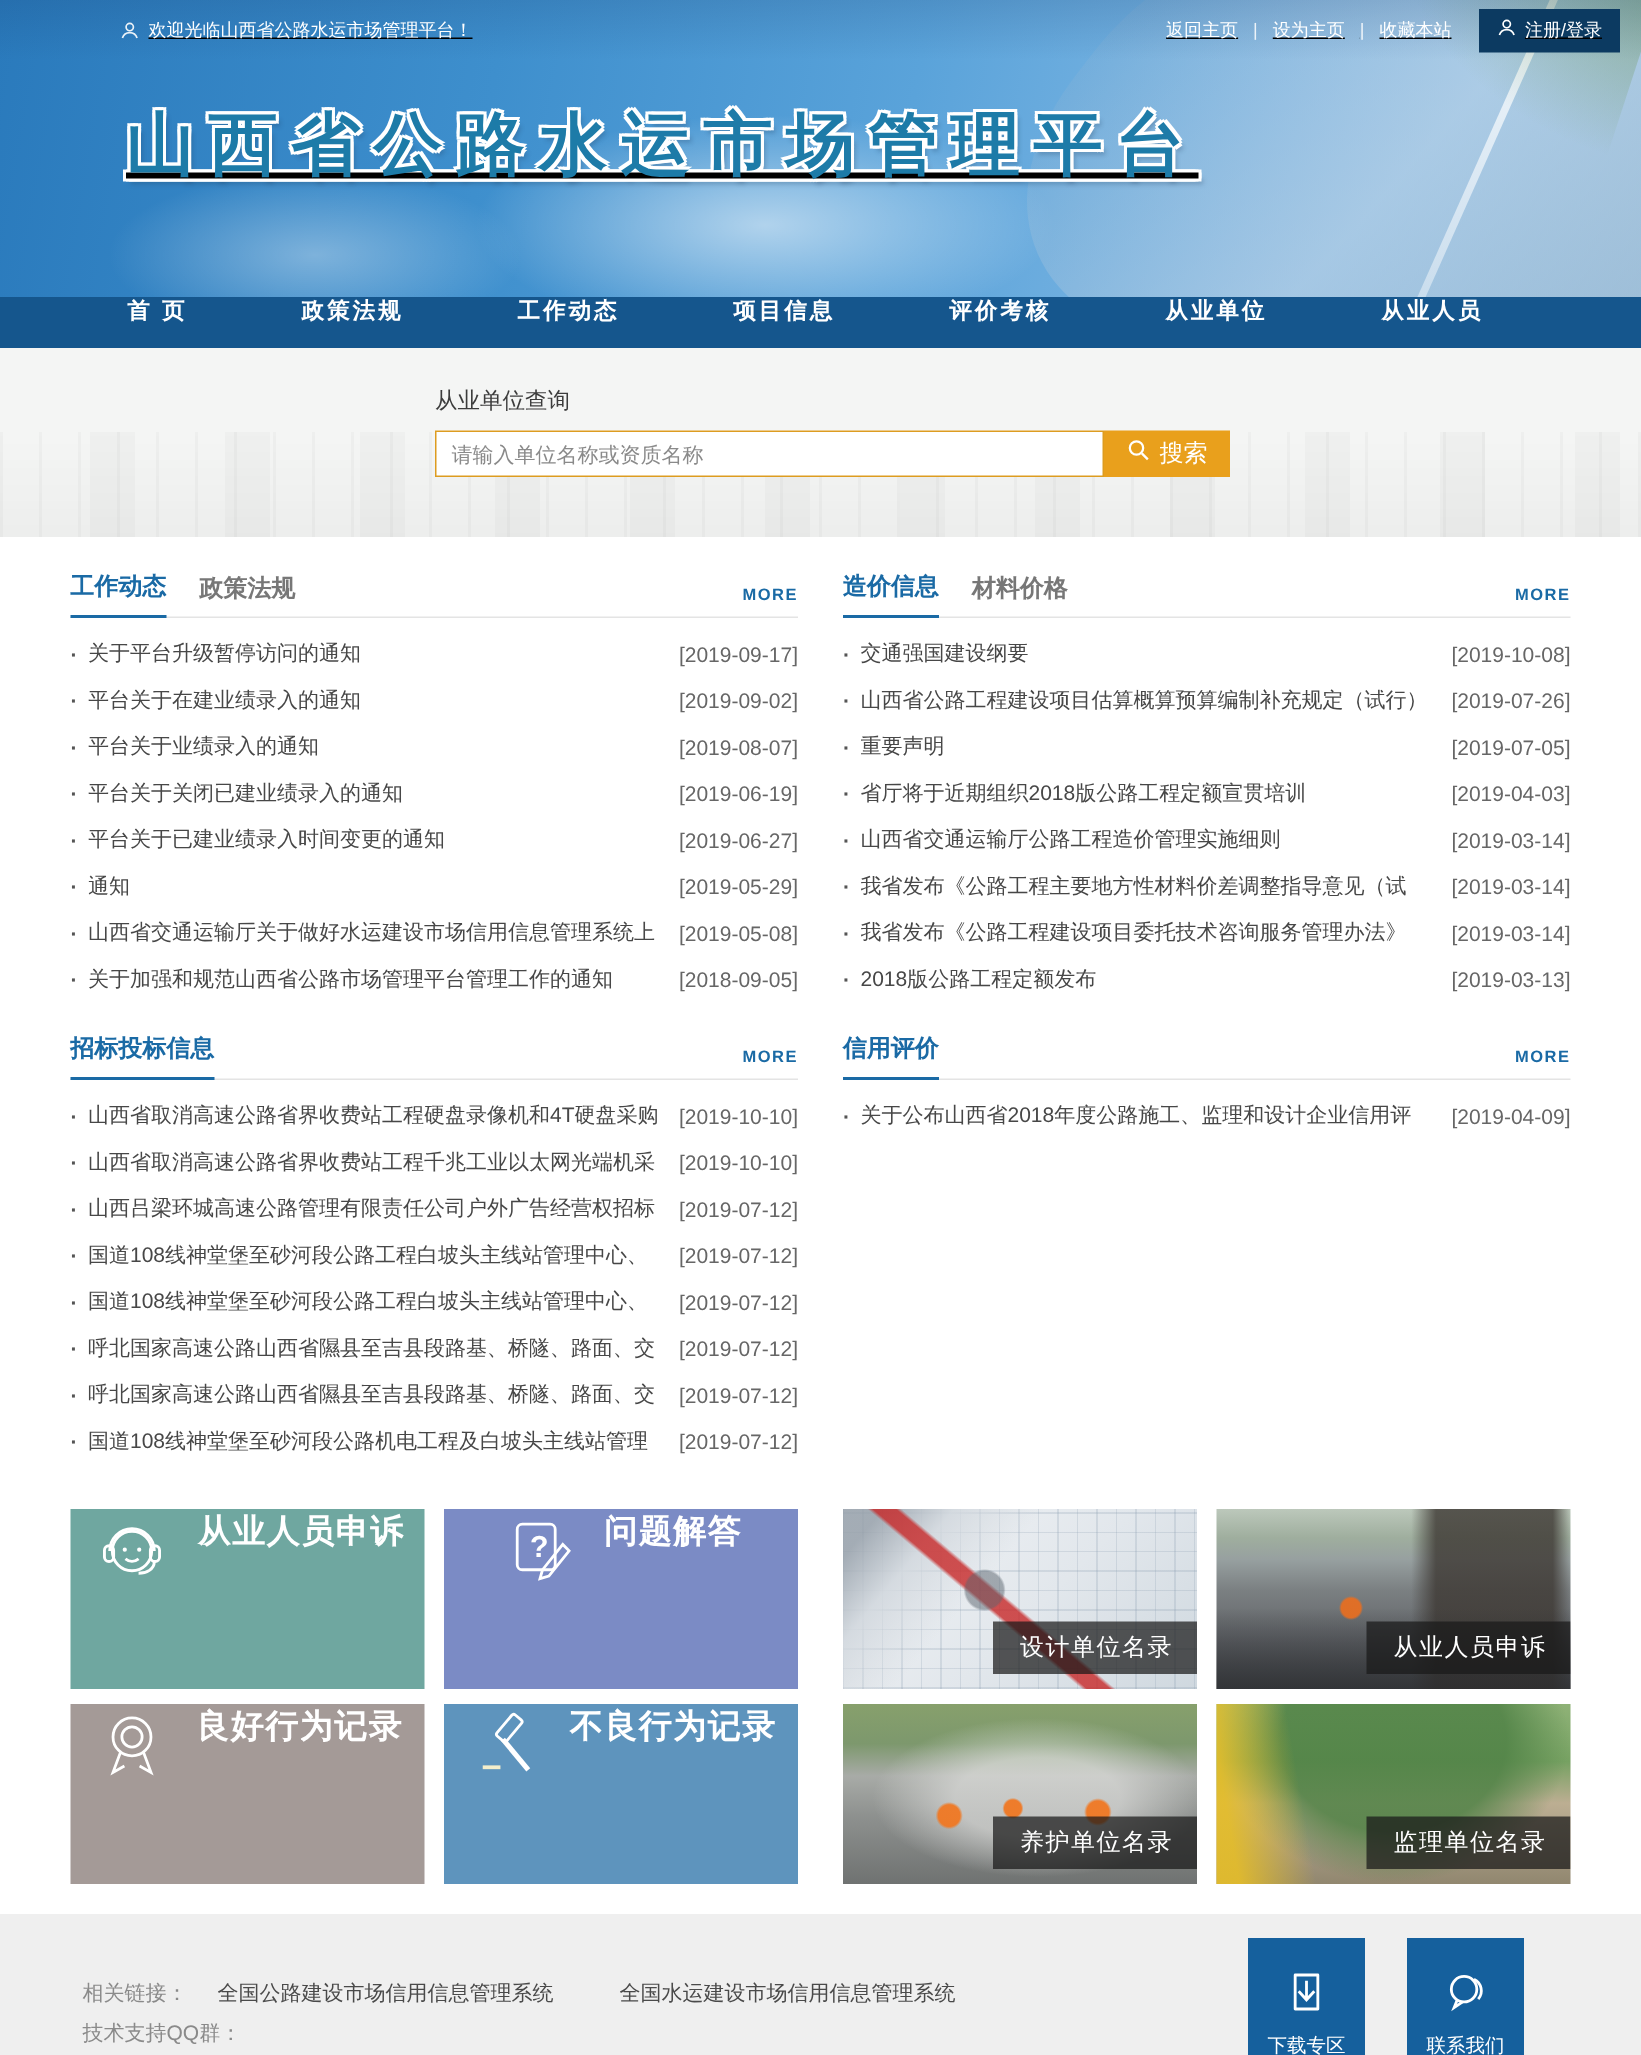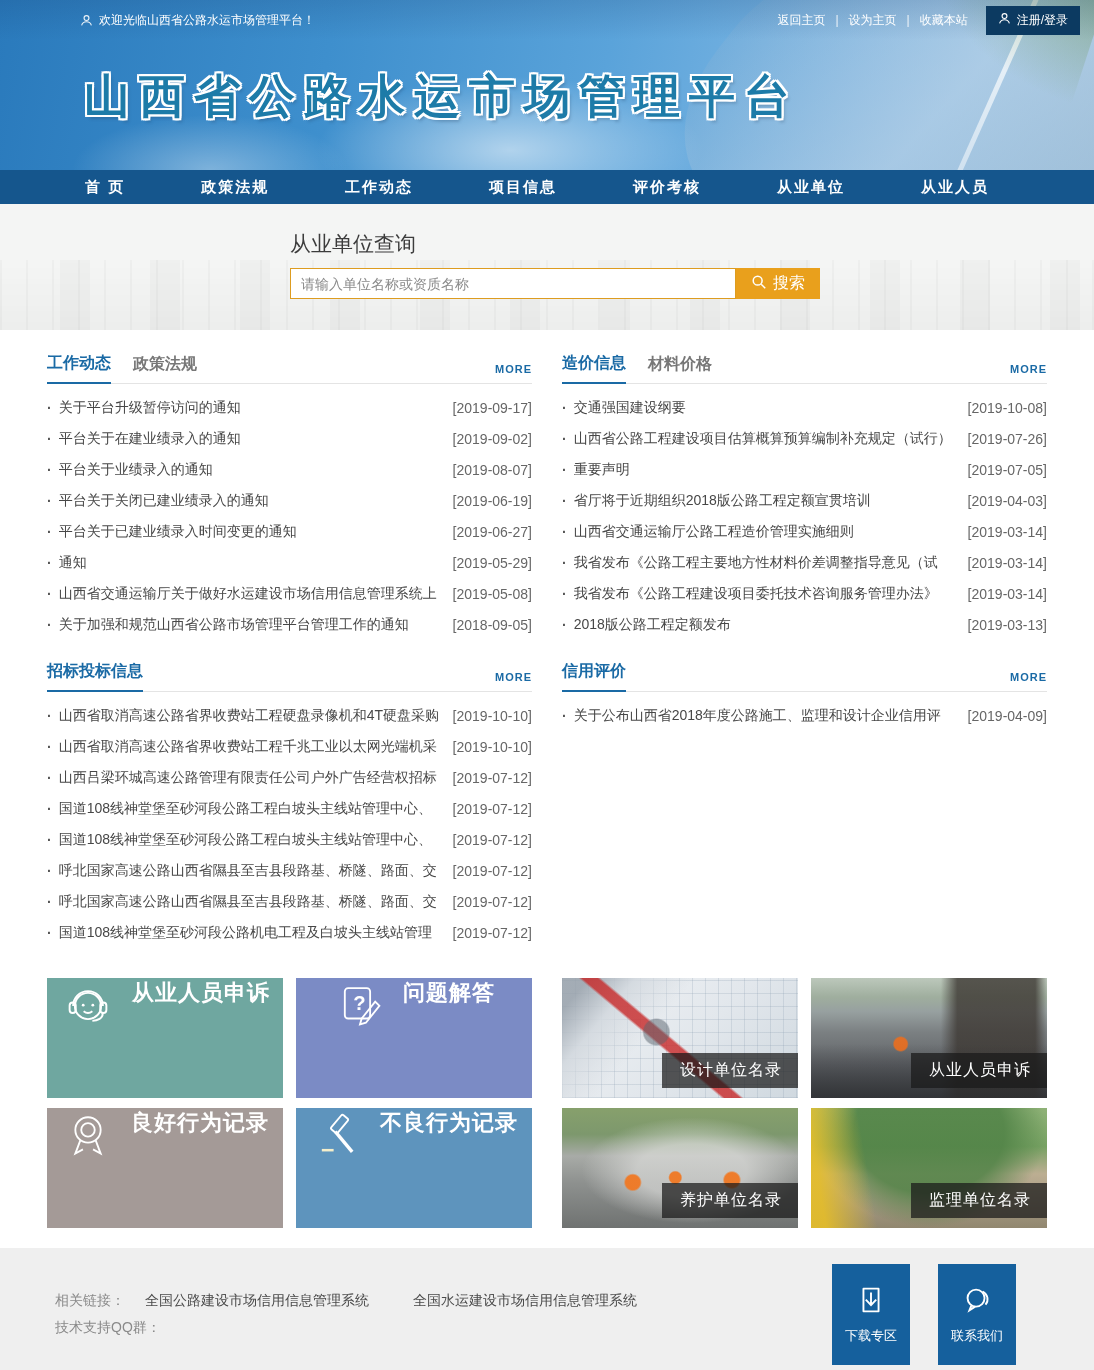--- a/index.html
+++ b/index.html
@@ -1,22 +1,22 @@
 <!DOCTYPE html>
 <html><head>
 <meta charset="utf-8">
 <style>
   * { margin:0; padding:0; box-sizing:border-box; }
   html,body { width:1094px; background:#fff; font-family:"Liberation Sans","DejaVu Sans",sans-serif; }
   body { height:1370px; overflow:hidden; }
   a { text-decoration:none; color:inherit; cursor:pointer; }
 
   
-  .hero { position:relative; height:170px; overflow:hidden;
-    background:linear-gradient(100deg,#2a7abc 0%,#3e8fcd 30%,#5aa3da 55%,#83b9e4 78%,#a9cfec 100%); }
+  .hero { position:relative; height:198px; overflow:hidden;
+    background:linear-gradient(100deg,#2a7abc 0%,#3e8fcd 30%,#5aa3da 55%,#83b9e4 78%,#a9cfec 100%);text-decoration:underline; }
   .hero .cloud1 { position:absolute; left:300px; top:70px; width:420px; height:160px; border-radius:50%;
     background:radial-gradient(ellipse at center, rgba(255,255,255,.55) 0%, rgba(255,255,255,0) 65%); }
   .hero .cloud2 { position:absolute; left:60px; top:110px; width:300px; height:120px; border-radius:50%;
     background:radial-gradient(ellipse at center, rgba(255,255,255,.35) 0%, rgba(255,255,255,0) 65%); }
   .hero .road { position:absolute; right:-130px; top:-30px; width:520px; height:300px;
     transform:rotate(14deg) skewX(-24deg); border-radius:120px 0 0 160px;
     background:linear-gradient(95deg, rgba(150,180,205,.15) 0%, rgba(190,210,228,.55) 45%, rgba(120,150,175,.45) 100%); }
   .hero .road-line { position:absolute; right:118px; top:-20px; width:5px; height:320px;
     transform:rotate(24deg); background:linear-gradient(180deg, rgba(255,255,255,.85), rgba(255,255,255,.25)); }
   .hero .grass { position:absolute; right:0; top:-40px; width:180px; height:120px; transform:rotate(18deg);
@@ -31,34 +31,34 @@
   .topbar-right .sep { opacity:.85; }
   .register-btn { display:flex; align-items:center; gap:6px; background:#0c3a61; color:#fff;
     padding:6px 12px; font-size:12px; margin-left:8px; cursor:pointer; border:none; }
 
   .site-title { position:relative; z-index:2; margin:26px 0 0 84px; font-size:46px; font-weight:bold;
     letter-spacing:9px; color:#1d7ba8;
     text-shadow:-2px -2px 0 #fff, 2px -2px 0 #fff, -2px 2px 0 #fff, 2px 2px 0 #fff,
                 -2px 0 0 #fff, 2px 0 0 #fff, 0 -2px 0 #fff, 0 2px 0 #fff, 3px 4px 3px rgba(30,60,90,.25); }
 
   
-  .main-nav { height:34px; background:#15568d; display:flex; align-items:center;
+  .main-nav { height:34px; background:#15568d; display:flex; 
     justify-content:space-between; padding:0 95px 0 75px; }
   .main-nav .nav-item { color:#fff; font-size:15px; font-weight:bold; letter-spacing:2px;
     padding:0 10px; cursor:pointer; white-space:nowrap; }
 
   
   .search-band { position:relative; height:126px; background:#f4f5f4; overflow:hidden; }
   .skyline { position:absolute; left:0; bottom:0; width:100%; height:70px; opacity:.6;
     background:
       repeating-linear-gradient(90deg, rgba(0,0,0,.045) 0 2px, transparent 2px 26px),
       repeating-linear-gradient(90deg, transparent 0 60px, rgba(0,0,0,.035) 60px 90px),
       linear-gradient(180deg, transparent 0%, rgba(0,0,0,.05) 100%); }
   .search-inner { position:relative; z-index:2; padding:26px 0 0 290px; }
-  .search-label { font-size:21px; color:#3c3c3c; margin-bottom:10px; }
+  .search-label { font-size:15px; color:#3c3c3c; margin-bottom:10px; }
   .search-row { display:flex; }
   .search-input { width:446px; height:31px; border:1px solid #dd9c20; background:#fff;
     padding:0 10px; font-size:14px; color:#555; outline:none; }
   .search-input::placeholder { color:#8a8a8a; }
   .search-btn { height:31px; width:84px; border:none; background:#e9a01c; color:#fff;
     font-size:16px; display:flex; align-items:center; justify-content:center; gap:6px; cursor:pointer; }
 
   
   .main { width:1000px; margin:0 auto; padding-top:24px; background:#fff; }
   .cols { display:flex; gap:30px; }

